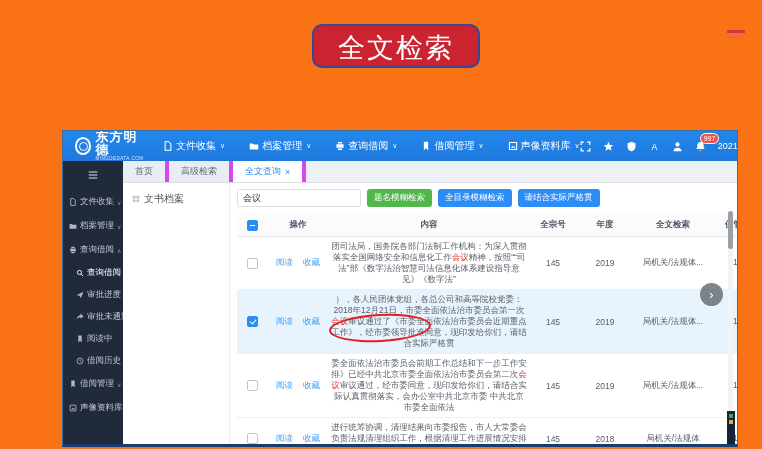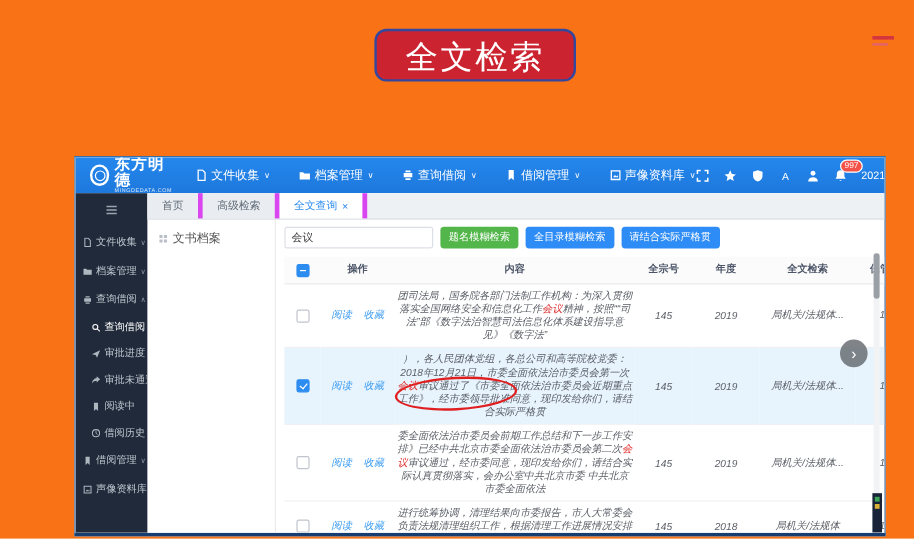--- a/index.html
+++ b/index.html
@@ -68,21 +68,21 @@
   .search-input{width:112px;height:16px;border:1px solid #dcdfe6;border-radius:2px;
     font-size:9px;padding:0 5px;color:#333;outline:none;font-family:inherit;}
   .btn{height:18px;border:none;border-radius:3px;color:#fff;font-size:8.5px;padding:0 7px;
     cursor:pointer;font-family:inherit;white-space:nowrap;}
   .btn.green{background:#52b64a;}
   .btn.blue{background:#2d8cf5;}
 
   table.grid{width:534px;border-collapse:collapse;table-layout:fixed;font-size:8.5px;color:#5a5e66;}
   .grid th{font-weight:bold;color:#4d5668;background:#fbfbfc;border-bottom:1px solid #e8eaec;
     padding:5px 2px;text-align:center;}
-  .grid td{border-bottom:1px solid #eef0f3;padding:4px 2px;text-align:center;vertical-align:middle;font-style:italic;}
+  .grid td{border-bottom:1px solid #eef0f3;padding:4px 2px;text-align:center;vertical-align:middle;}
   .grid tr.selected td{background:#e7f3fd;}
   .content-cell{line-height:11px;position:relative;padding:4px 4px;}
   .kw{color:#e03131;}
   .op-link{color:#3b9cf2;text-decoration:none;margin:0 5px;cursor:pointer;}
   .cb{width:11px;height:11px;border:1px solid #c0c4cc;border-radius:2px;margin:0 auto;
     background:#fff;position:relative;box-sizing:border-box;cursor:pointer;}
   .cb.checked{background:#2d8cf0;border-color:#2d8cf0;}
   .cb.checked::after{content:"";position:absolute;left:3px;top:1px;width:3px;height:5px;
     border:solid #fff;border-width:0 1.5px 1.5px 0;transform:rotate(40deg);}
   .cb.indet{background:#2d8cf0;border-color:#2d8cf0;}

